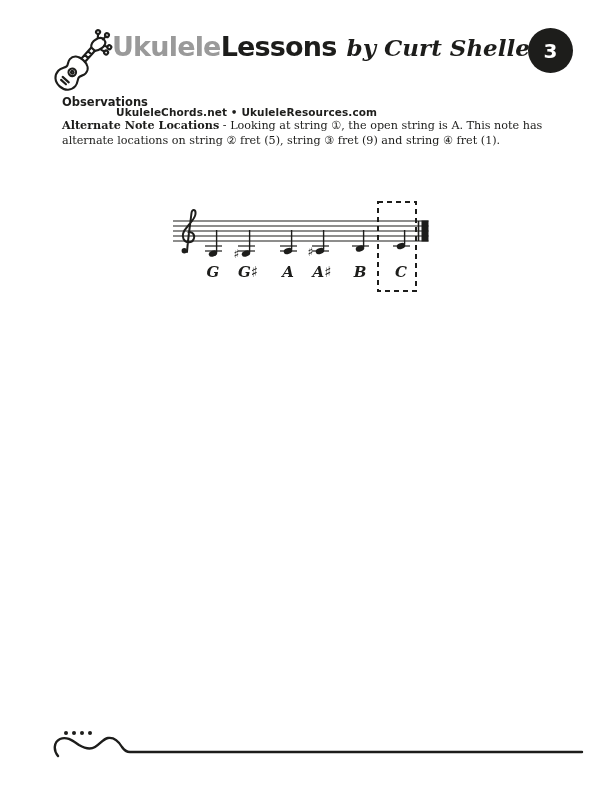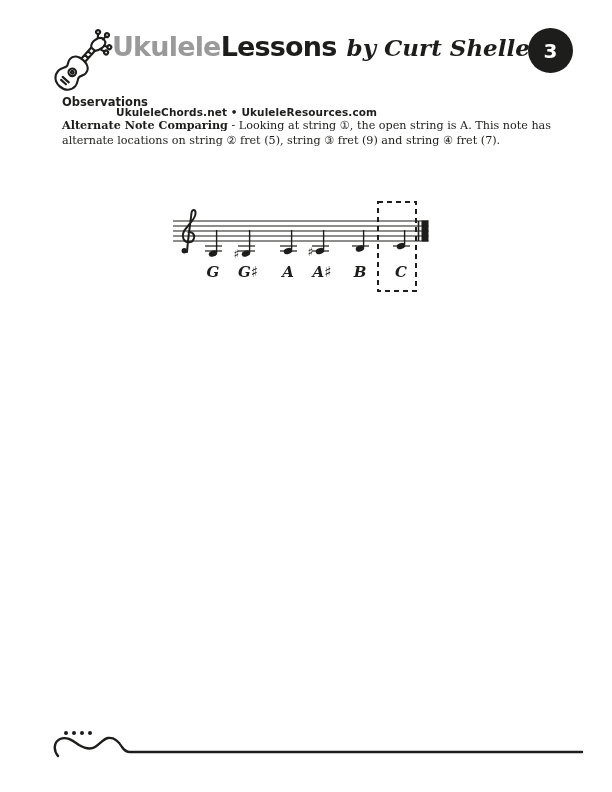--- a/index.html
+++ b/index.html
@@ -68,21 +68,21 @@
   <span class="title"><span class="gray">Ukulele</span><span class="black">Lessons</span></span>
   <span class="byline">by Curt Sheller</span>
 </div>
 <div class="tagline">UkuleleChords.net • UkuleleResources.com</div>
 <div class="page-badge">
     <span>3</span>
   </div>
 
 <div class="content">
   <h2>Observations</h2>
-  <p><span class="lead">Alternate Note Comparing</span><span> - Looking at string ①, the open string is A. This note has alternate locations on string ② fret (5), string ③ fret (9) and string ④ fret (7).</span></p>
+  <p><span class="lead">Alternate Note Locations</span><span> - Looking at string ①, the open string is A. This note has alternate locations on string ② fret (5), string ③ fret (9) and string ④ fret (1).</span></p>
 </div>
 
 <svg class="staff-svg" viewBox="160 196 292 104">
 
   <g stroke="#1d1d1b" stroke-width="1.1">
     <line x1="175" y1="221" x2="430.5" y2="221"></line>
     <line x1="175" y1="226" x2="430.5" y2="226"></line>
     <line x1="175" y1="231" x2="430.5" y2="231"></line>
     <line x1="175" y1="236" x2="430.5" y2="236"></line>
     <line x1="175" y1="241" x2="430.5" y2="241"></line>

